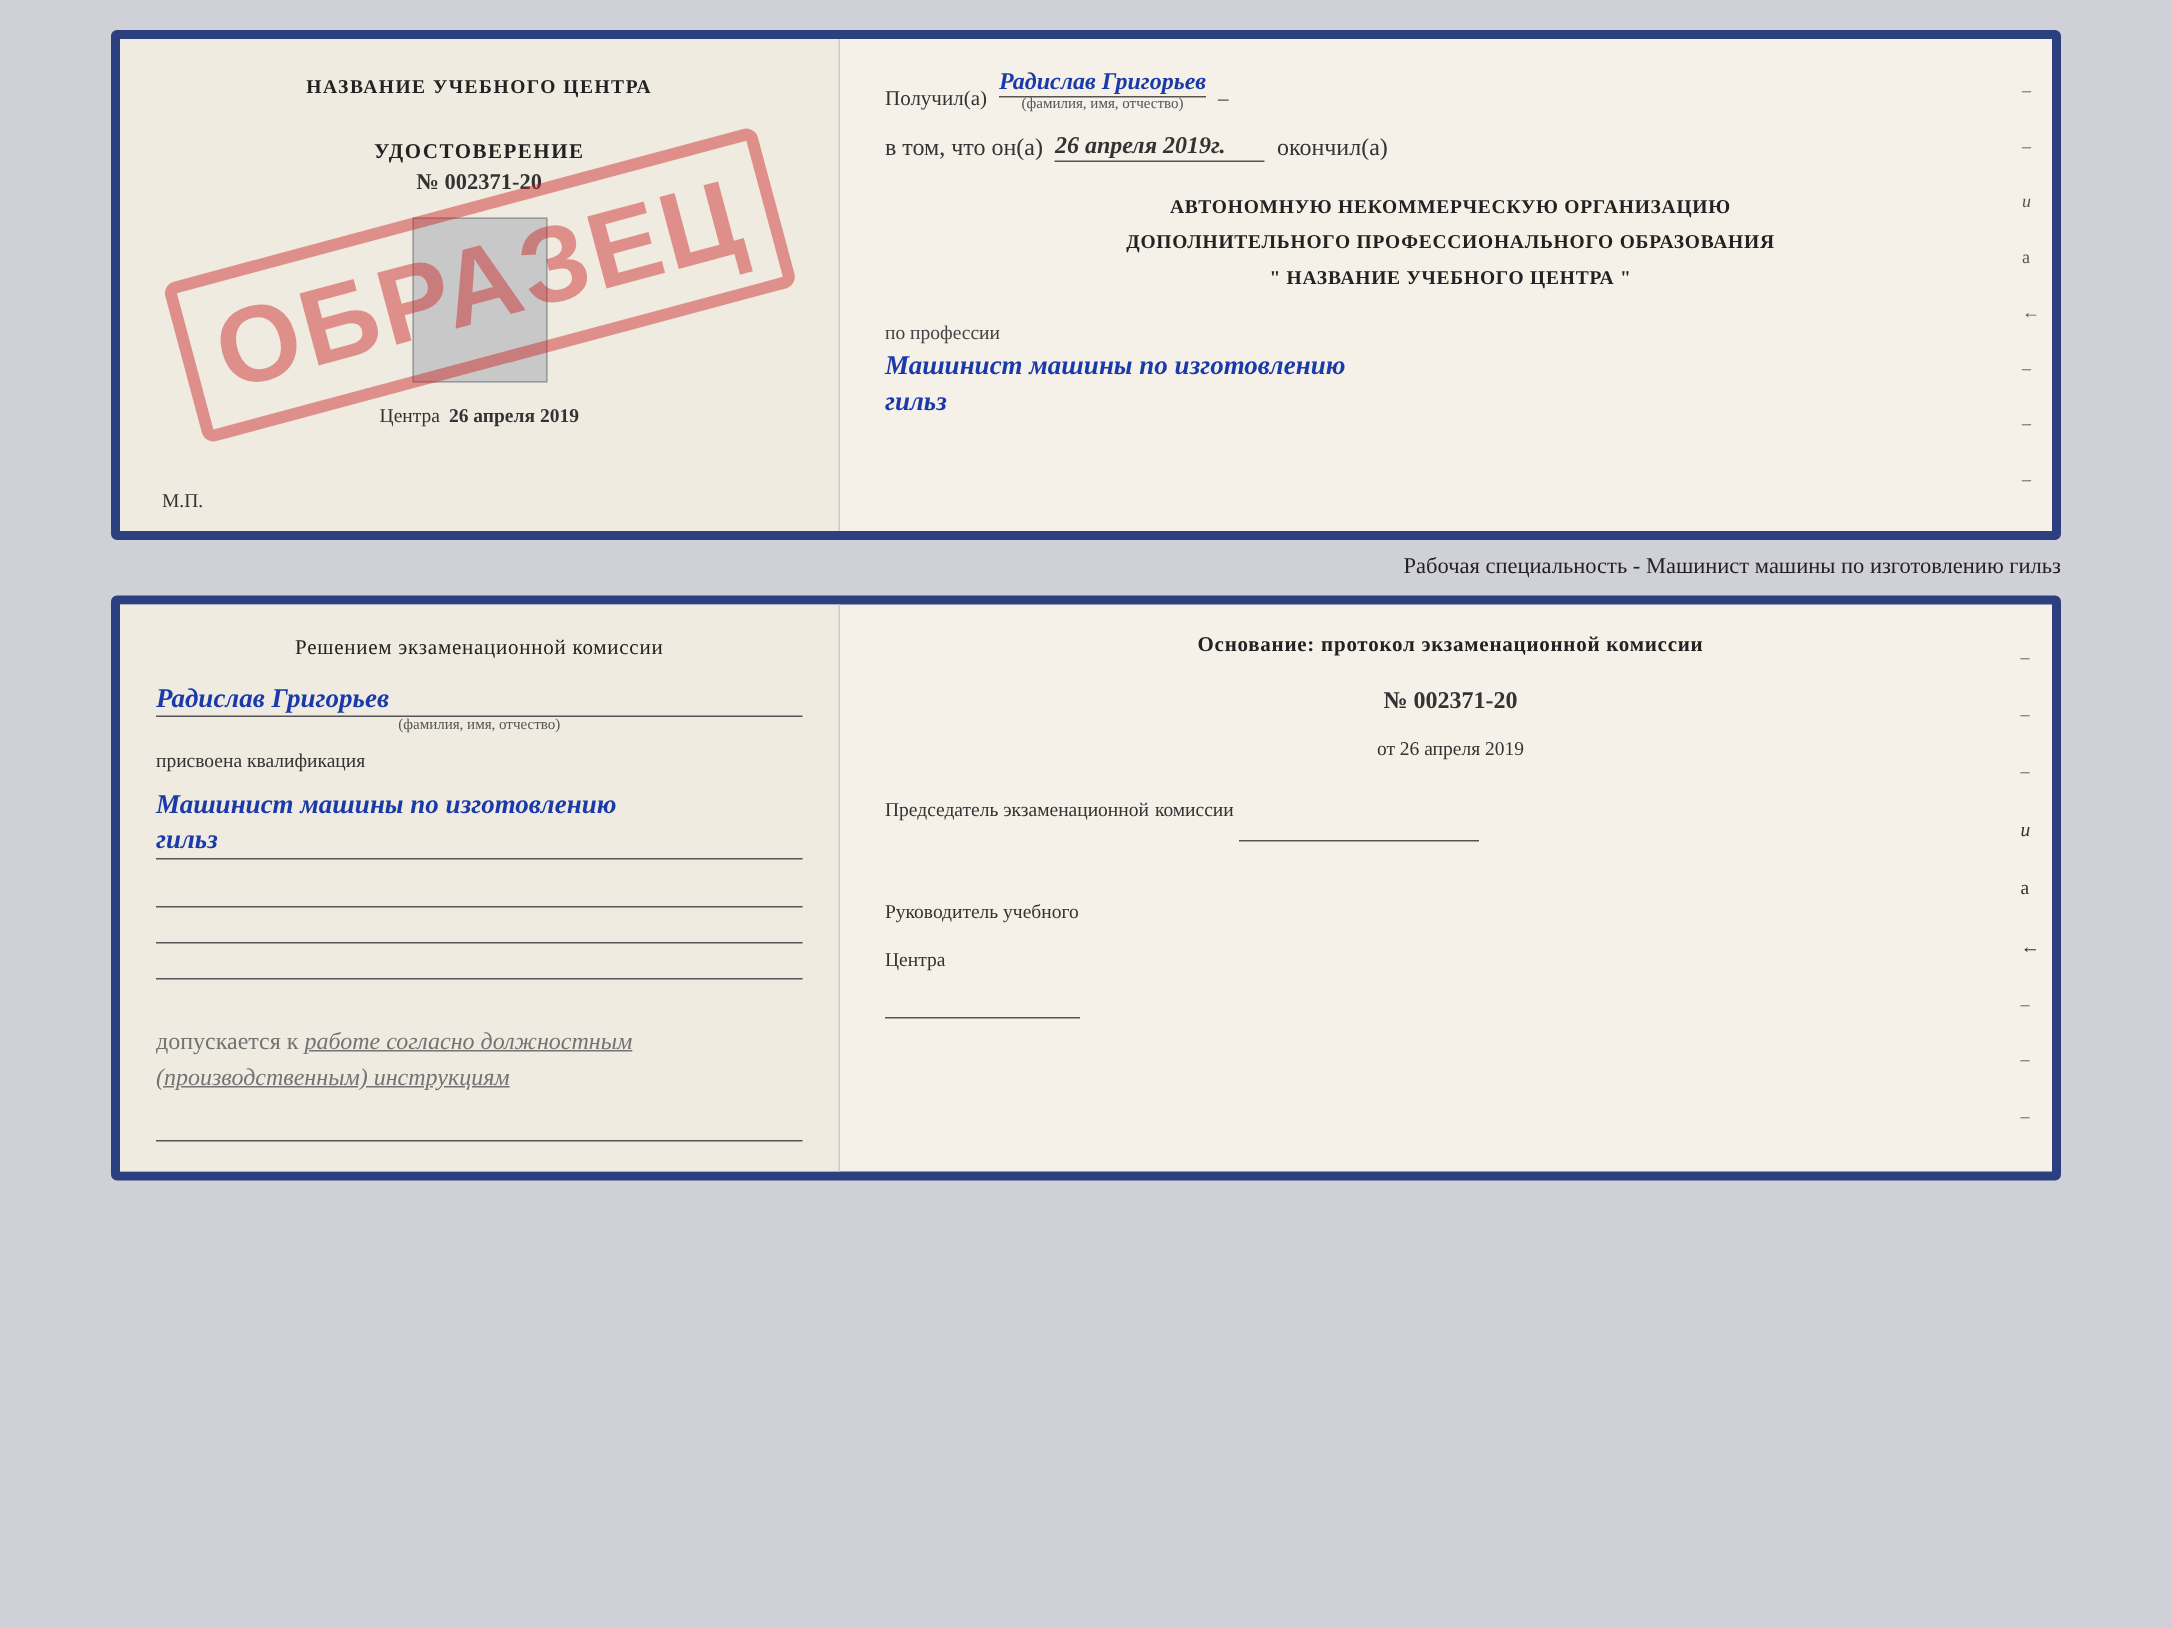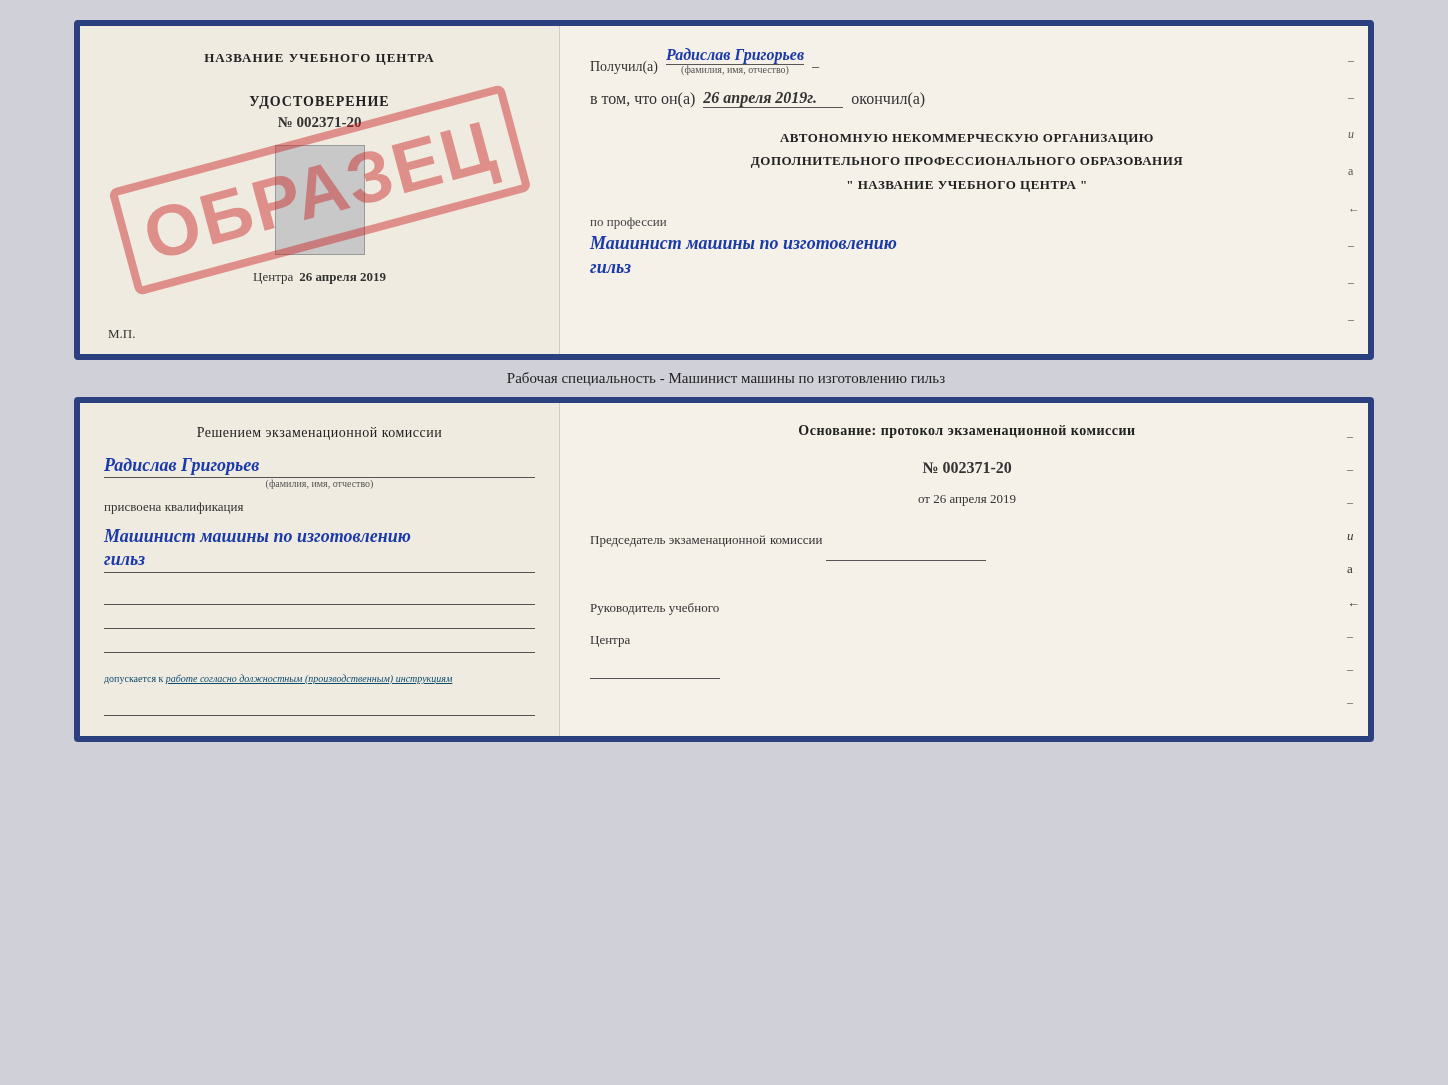--- a/index.html
+++ b/index.html
@@ -11,22 +11,22 @@
       display: flex;
       flex-direction: column;
       align-items: center;
       padding: 20px;
       gap: 18px;
     }
 
     .document-container {
       display: flex;
       flex-direction: column;
-      align-items: center;
-      width: 1448px;
+      align-items: flex-end;
+      width: 1300px;
       gap: 10px;
     }
 
     
     .top-document {
       display: flex;
       width: 1300px;
       background: #f5f0e8;
       border: 6px solid #2c4080;
       border-radius: 4px;
@@ -321,23 +321,23 @@
       margin-top: 6px;
     }
 
     .bottom-line {
       border-bottom: 1px solid #555;
       min-height: 16px;
       width: 100%;
     }
 
     .admission-text {
-      font-size: 10px;
-      color: #0c4a6e;
-      margin-top: 8px;
+      font-size: 16px;
+      color: #737373;
+      margin-top: 20px;
       line-height: 1.5;
     }
 
     .admission-italic {
       font-style: italic;
       text-decoration: underline;
     }
 
     
     .basis-title {

